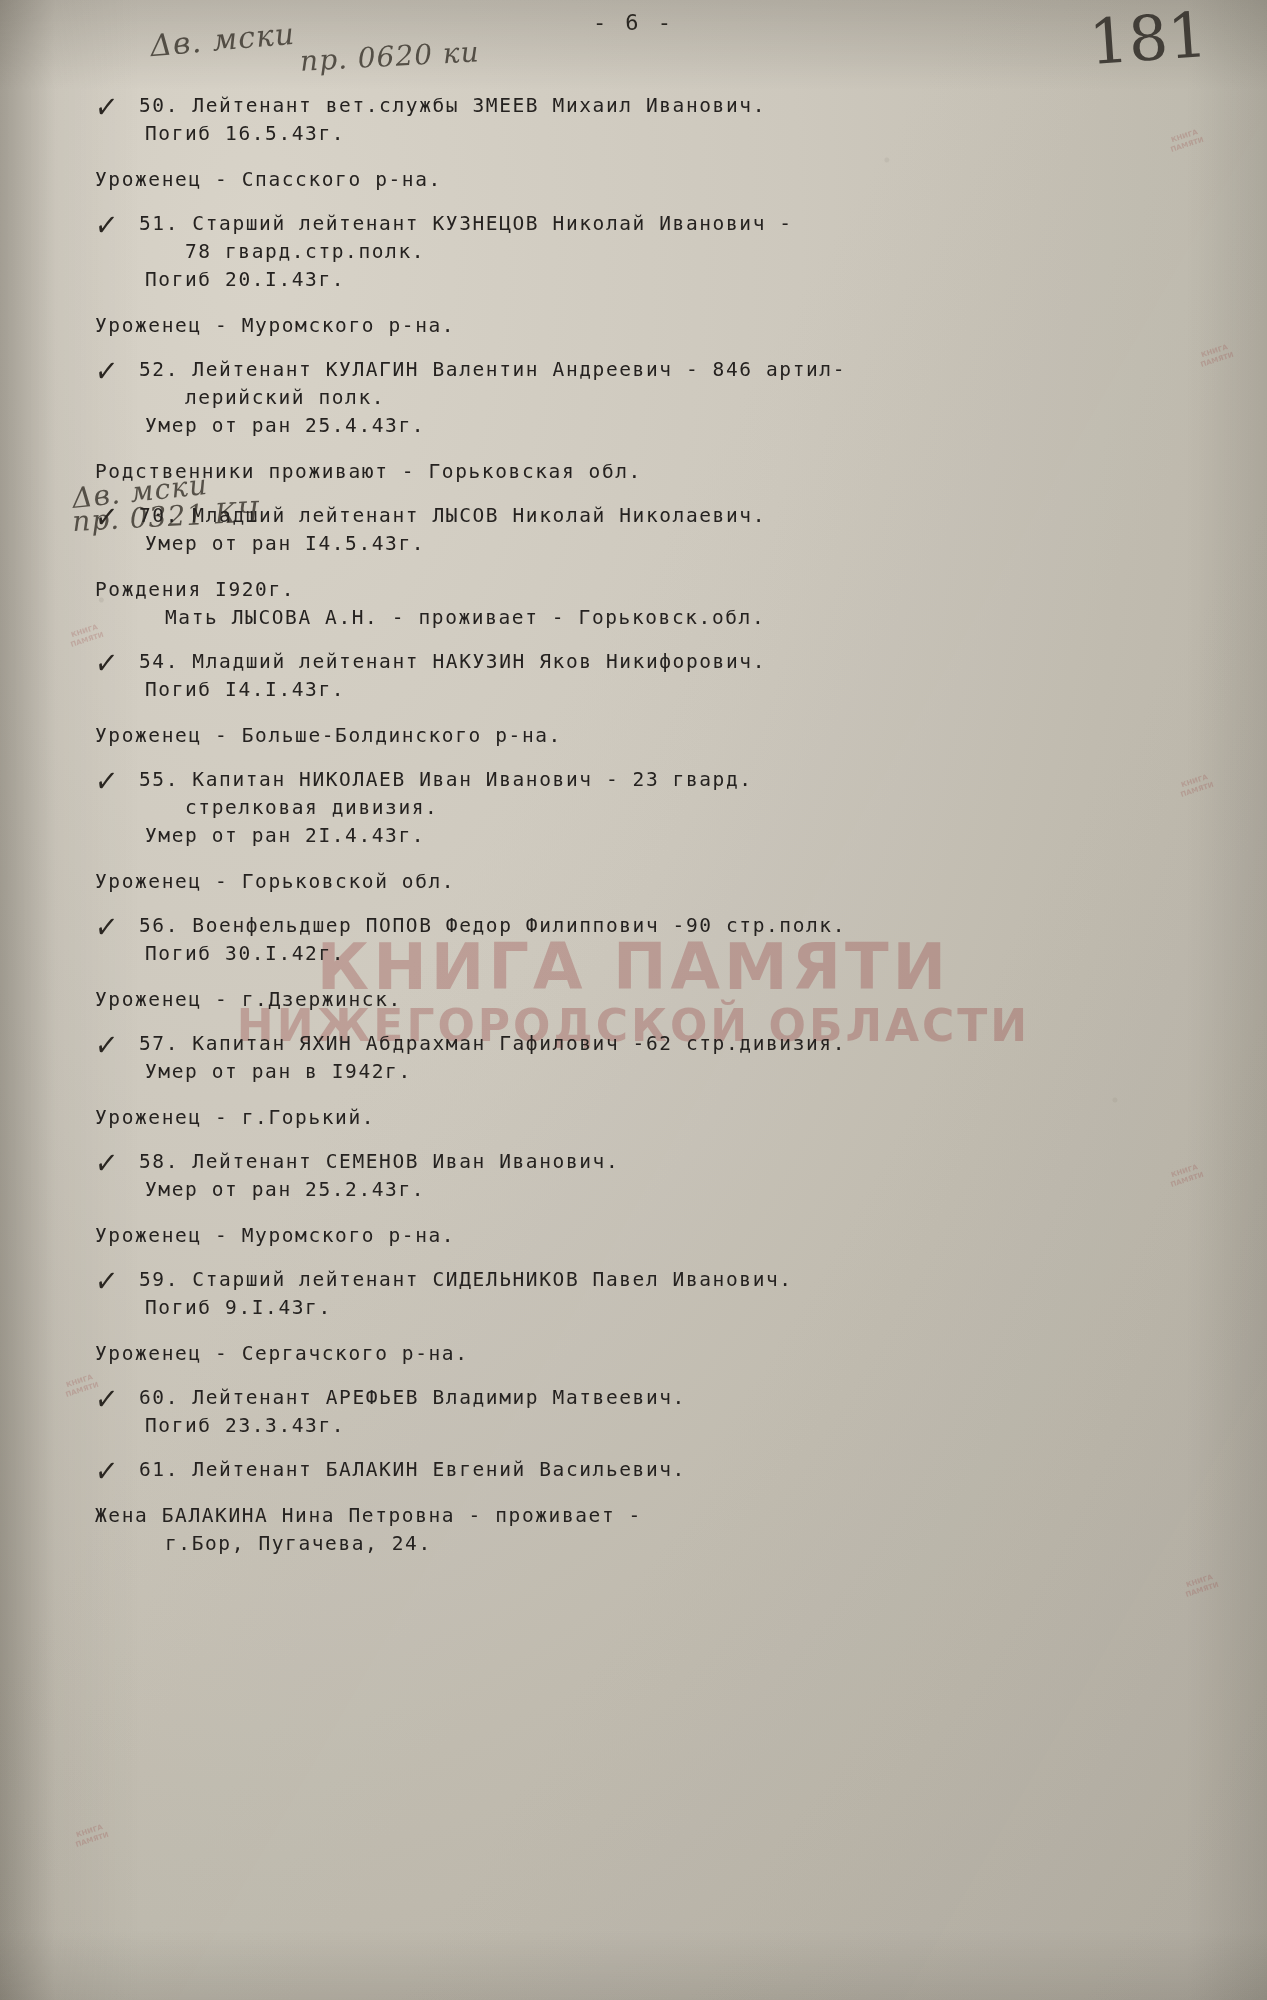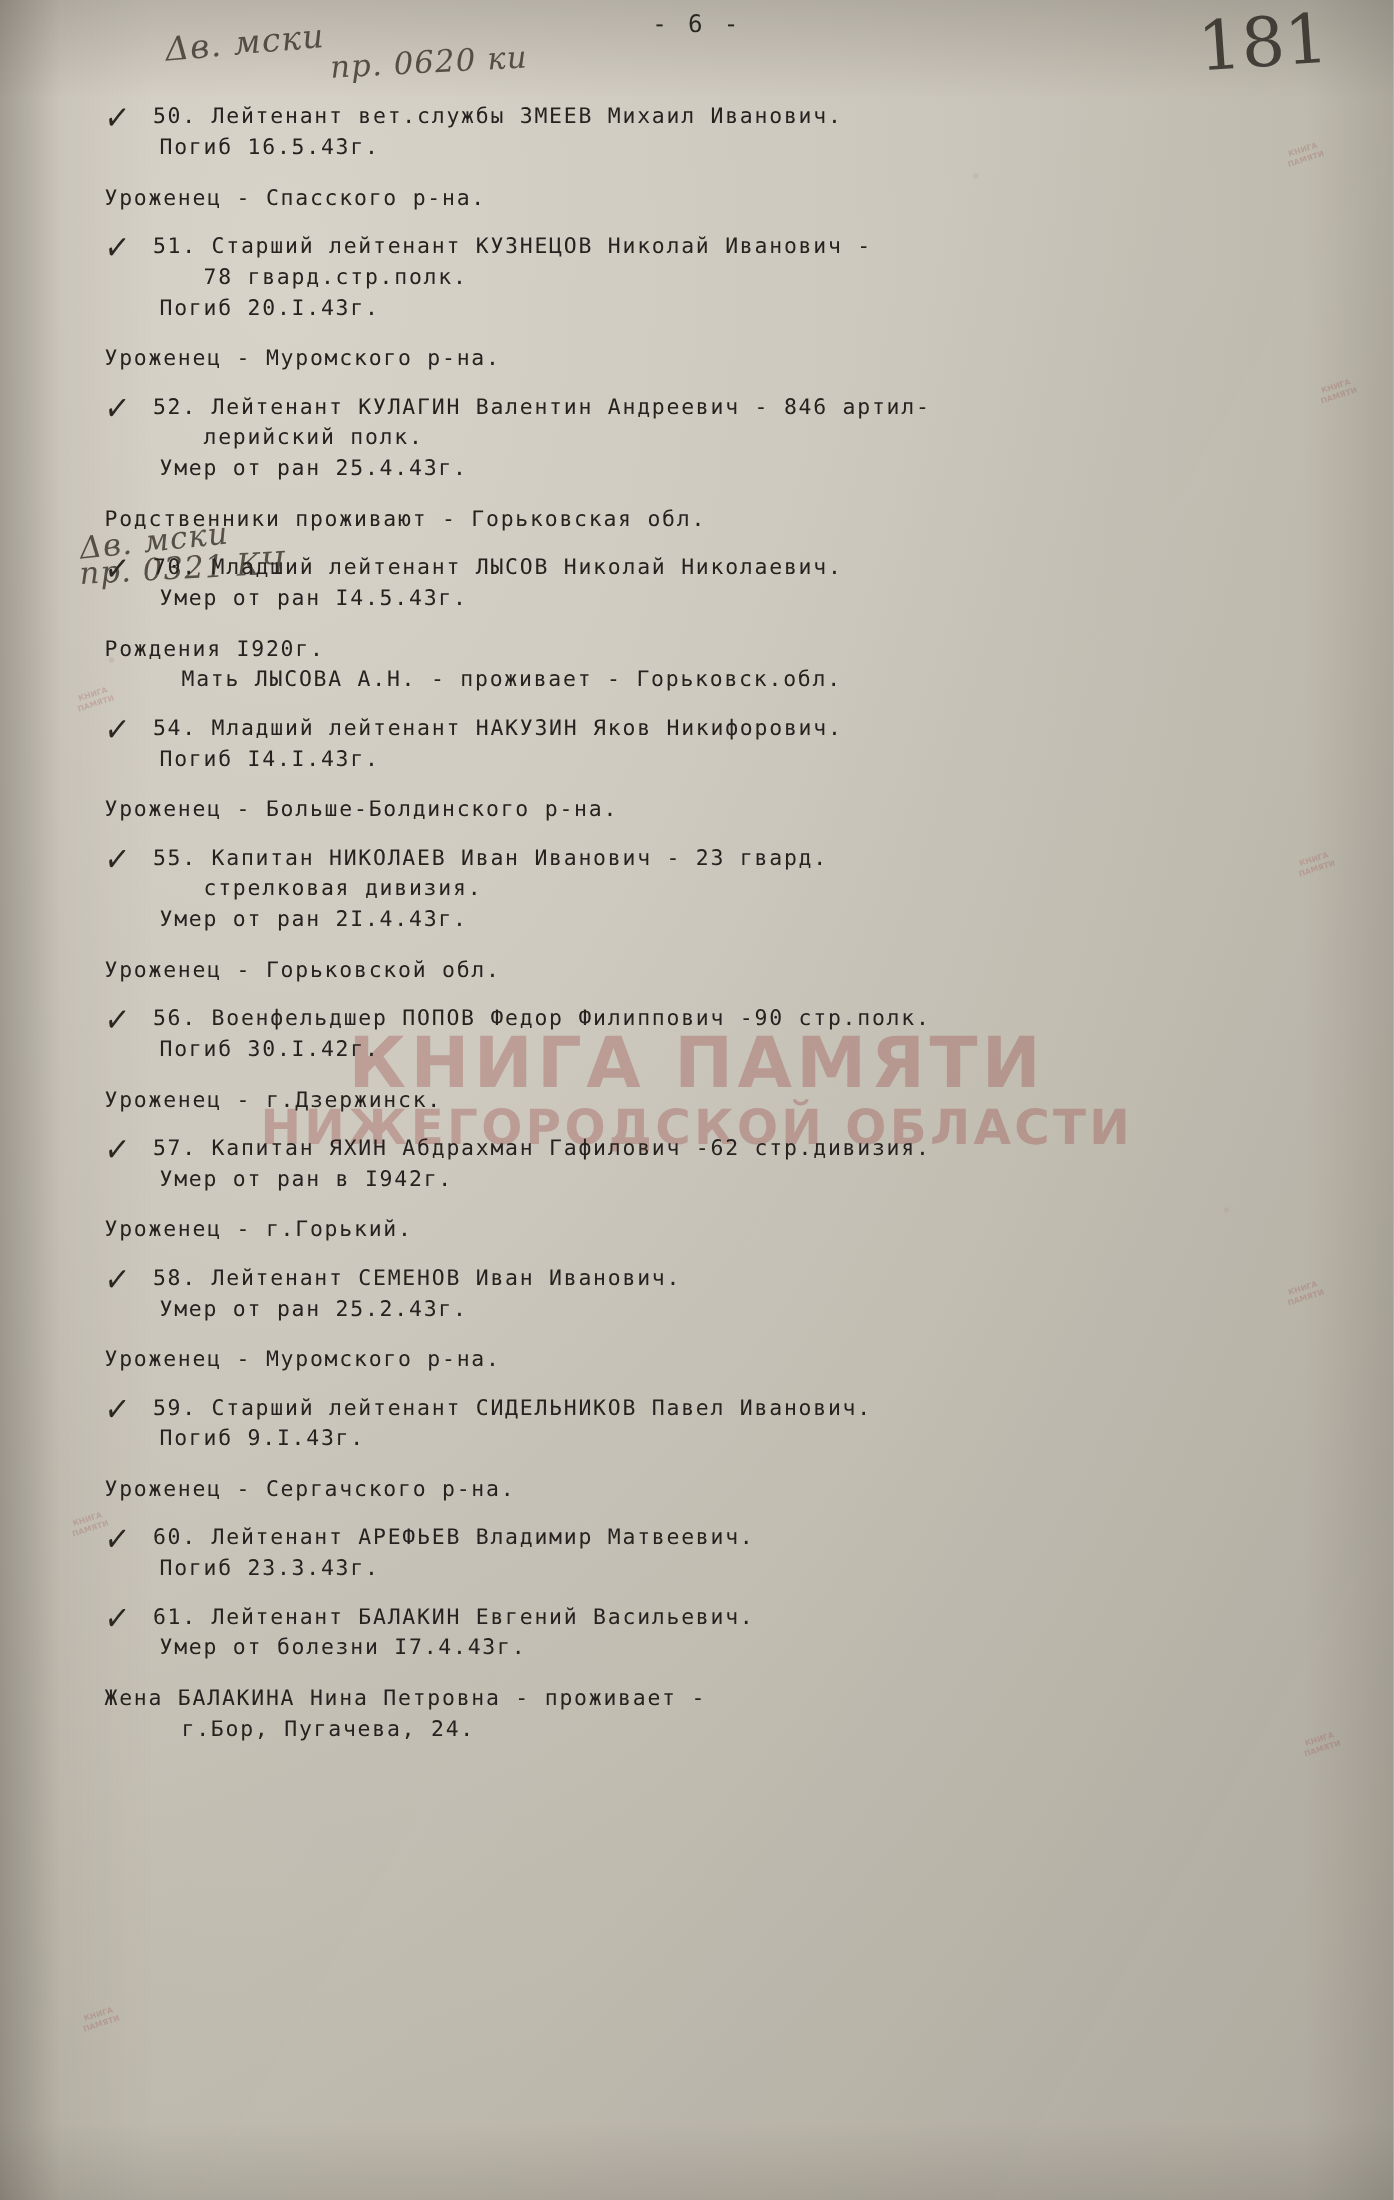--- a/index.html
+++ b/index.html
@@ -249,21 +249,20 @@
 
       <div class="entry">
         <span class="tick">✓</span>
         <div class="line l-head">60. Лейтенант АРЕФЬЕВ Владимир Матвеевич.</div>
         <div class="line l-sub">Погиб 23.3.43г.</div>
       </div>
 
       <div class="entry">
         <span class="tick">✓</span>
         <div class="line l-head">61. Лейтенант БАЛАКИН Евгений Васильевич.</div>
-        <div class="line l-sub">Умер от болезни I7.4.43г.</div>
         <div class="line l-note">Жена БАЛАКИНА Нина Петровна - проживает -</div>
         <div class="line l-note2">г.Бор, Пугачева, 24.</div>
       </div>
 
     </div>
   </div>
 
   <div class="watermark wm-1">КНИГА ПАМЯТИ</div>
   <div class="watermark wm-2">НИЖЕГОРОДСКОЙ ОБЛАСТИ</div>
 

